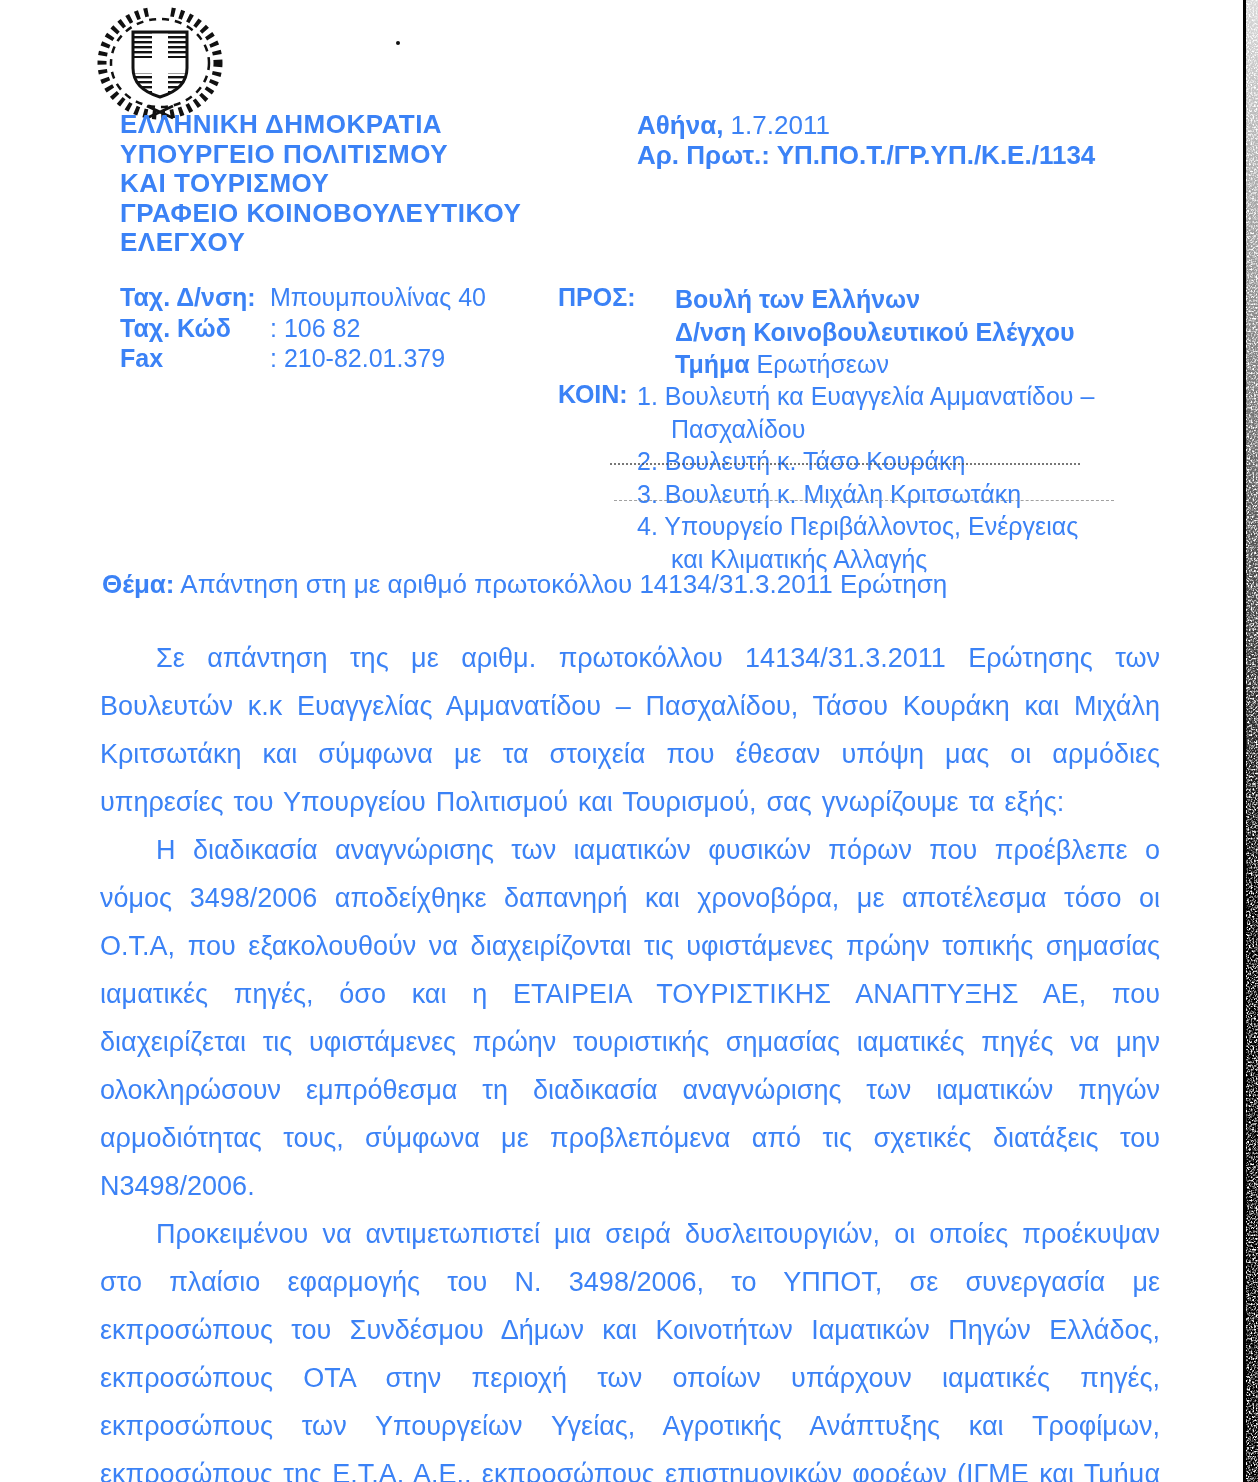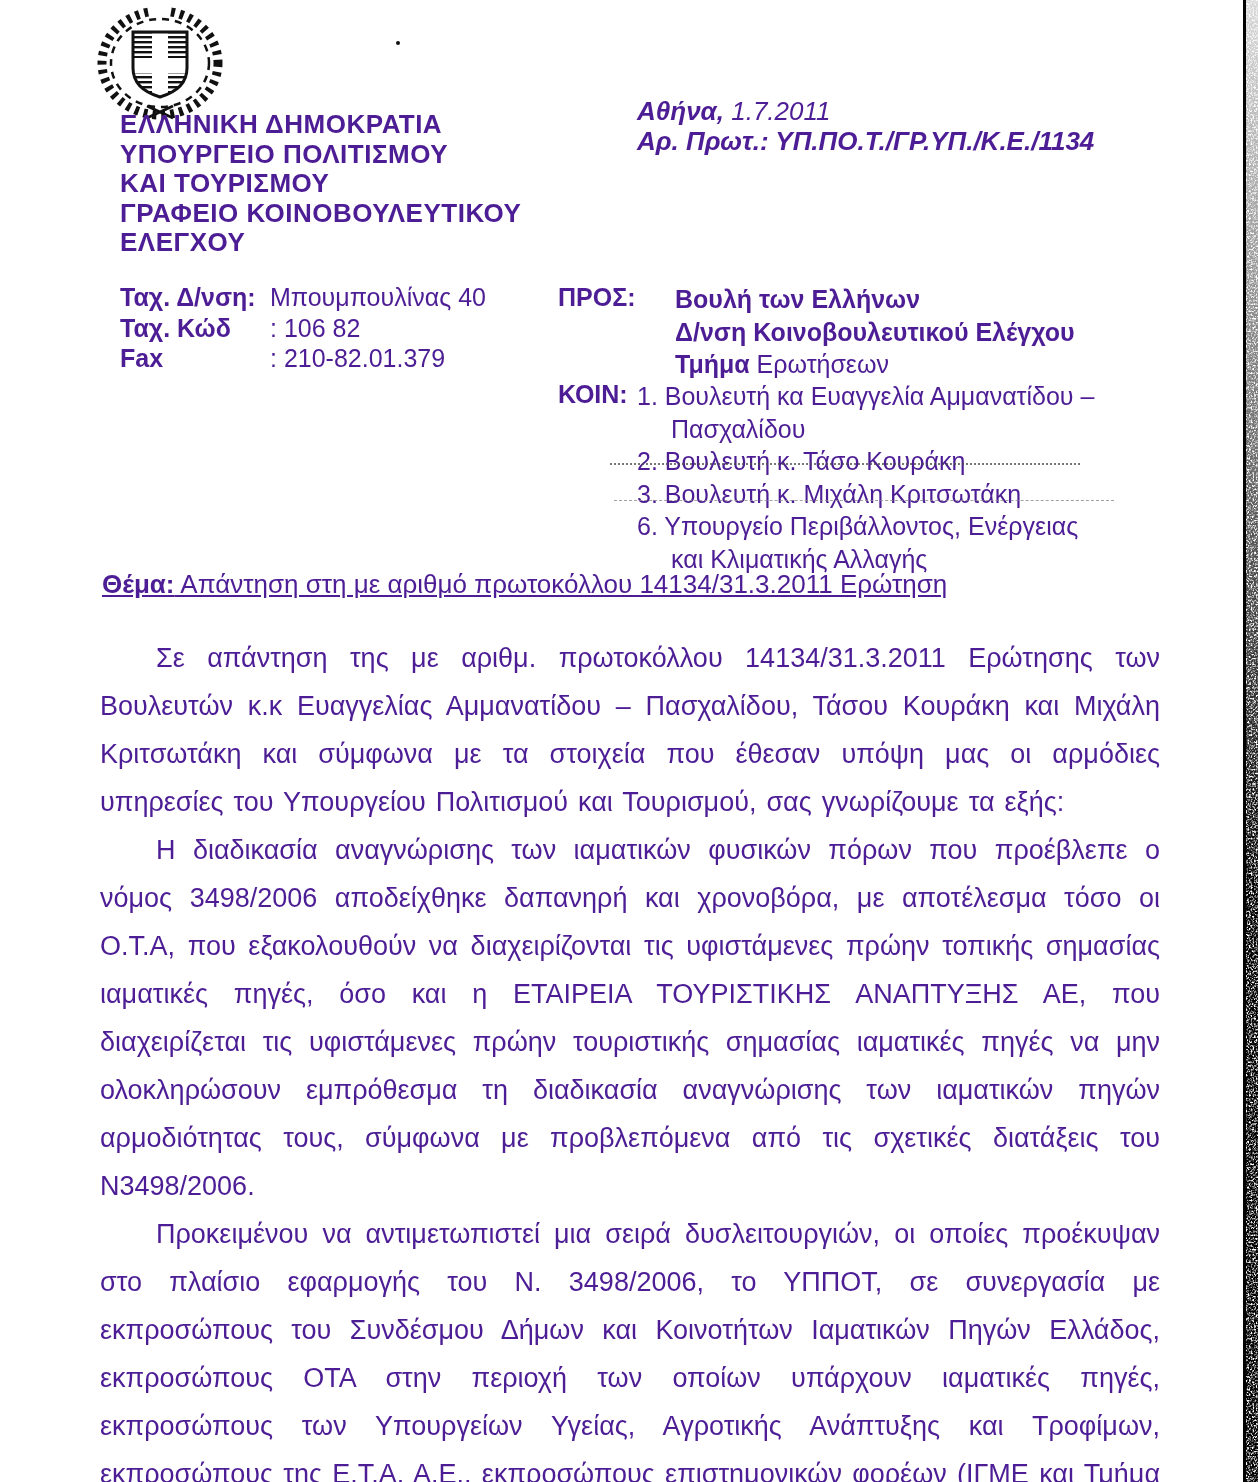--- a/index.html
+++ b/index.html
@@ -2,47 +2,47 @@
 <html lang="el"><head>
 <meta charset="utf-8">
 <style>
   html,body{margin:0;padding:0;background:#777;}
   .page{
     position:relative;
     width:1258px;height:1482px;
     background:#fff;
     overflow:hidden;
     font-family:"Liberation Sans","DejaVu Sans",sans-serif;
-    color:#4c1d95;
+    color:#3b82f6;
     margin:0 auto;
   }
   .b{font-weight:bold;}
   
   .emblem{position:absolute;left:93px;top:6px;width:134px;height:114px;}
   
   .org-block{position:absolute;left:120px;top:110px;font-size:26px;font-weight:bold;line-height:29.5px;letter-spacing:.5px;white-space:nowrap;}
   
-  .date-block{position:absolute;left:637px;top:96px;font-size:26px;line-height:30px;white-space:nowrap;font-style:italic;}
+  .date-block{position:absolute;left:637px;top:110px;font-size:26px;line-height:30px;white-space:nowrap;}
   
   .contact{position:absolute;left:120px;top:282px;font-size:25px;line-height:30.5px;}
   .contact .row{display:grid;grid-template-columns:150px auto;}
   .contact .lab{font-weight:bold;white-space:nowrap;}
   .contact .val{white-space:nowrap;}
   
   .pros-label{position:absolute;left:558px;top:283px;font-size:25px;font-weight:bold;}
   .pros-lines{position:absolute;left:675px;top:283px;font-size:25px;line-height:32.5px;white-space:nowrap;}
   .koin-label{position:absolute;left:558px;top:380px;font-size:25px;font-weight:bold;}
   .koin-items{position:absolute;left:637px;top:380px;width:478px;font-size:25px;line-height:32.5px;}
   .koin-items .item{padding-left:34px;text-indent:-34px;}
   
   .artifact-line-1{position:absolute;left:610px;top:463px;width:470px;border-top:2px dotted #4a4a4a;opacity:.75;}
   .artifact-line-2{position:absolute;left:614px;top:500px;width:500px;border-top:1px dashed #8a8a8a;opacity:.8;}
   .speck{position:absolute;left:396px;top:41px;width:4px;height:4px;background:#111;border-radius:50%;}
   
-  .subject{position:absolute;left:102px;top:568px;width:1060px;font-size:26px;line-height:33px;text-decoration:underline;}
+  .subject{position:absolute;left:102px;top:568px;width:1060px;font-size:26px;line-height:33px;}
   
   .body-text{position:absolute;left:100px;top:634px;width:1060px;font-size:27px;line-height:48px;text-align:justify;word-spacing:2.5px;}
   .body-text p{margin:0;text-indent:56px;}
   
   .edge-line{position:absolute;left:1243px;top:0;width:3px;height:1482px;background:#000;}
   .edge-noise-wrap{position:absolute;left:1246px;top:0;width:12px;height:1482px;}
   .edge-noise-wrap svg{display:block;}
   .edge-fade{position:absolute;left:0;top:0;width:12px;height:60%;
     background:linear-gradient(to bottom,rgba(255,255,255,.85),rgba(255,255,255,0));}
 </style>
@@ -113,21 +113,21 @@
     <div class="b">Βουλή των Ελλήνων</div>
     <div class="b">Δ/νση Κοινοβουλευτικού Ελέγχου</div>
     <div><span class="b">Τμήμα</span><span> Ερωτήσεων</span></div>
   </div>
 
   <div class="koin-label">ΚΟΙΝ:</div>
   <div class="koin-items">
     <div class="item">1. Βουλευτή κα Ευαγγελία Αμμανατίδου – Πασχαλίδου</div>
     <div class="item">2. Βουλευτή κ. Τάσο Κουράκη</div>
     <div class="item">3. Βουλευτή κ. Μιχάλη Κριτσωτάκη</div>
-    <div class="item">6. Υπουργείο Περιβάλλοντος, Ενέργειας και Κλιματικής Αλλαγής</div>
+    <div class="item">4. Υπουργείο Περιβάλλοντος, Ενέργειας και Κλιματικής Αλλαγής</div>
   </div>
   <div class="artifact-line-1"></div>
   <div class="artifact-line-2"></div>
 
   <div class="subject">
     <span class="b">Θέμα:</span><span> Απάντηση στη με αριθμό πρωτοκόλλου 14134/31.3.2011 Ερώτηση</span>
   </div>
 
   <div class="body-text">
     <p>Σε απάντηση της με αριθμ. πρωτοκόλλου 14134/31.3.2011 Ερώτησης των Βουλευτών κ.κ Ευαγγελίας Αμμανατίδου – Πασχαλίδου, Τάσου Κουράκη και Μιχάλη Κριτσωτάκη και σύμφωνα με τα στοιχεία που έθεσαν υπόψη μας οι αρμόδιες υπηρεσίες του Υπουργείου Πολιτισμού και Τουρισμού, σας γνωρίζουμε τα εξής:</p>

